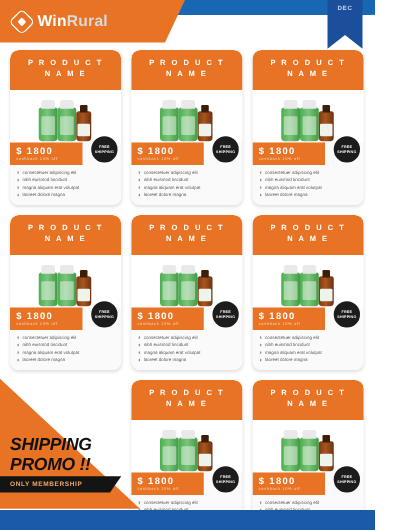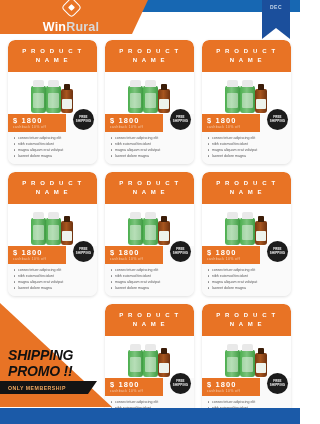--- a/index.html
+++ b/index.html
@@ -12,21 +12,21 @@
   }
 
   
   .top-blue {
     position:absolute; top:0; left:0; width:300px; height:12px;
     background:#1767b2;
   }
   .header-banner {
     position:absolute; top:0; left:0; width:132px; height:34px;
     background:#e87325;
-    display:flex; align-items:center; padding-left:10px; gap:5px;flex-direction:column;
+    display:flex; align-items:center; padding-left:10px; gap:5px;
   }
   .header-banner::after {
     content:""; position:absolute; top:0; right:-16px;
     width:0; height:0;
     border-top:34px solid #e87325;
     border-right:16px solid transparent;
   }
   .logo-mark {
     width:15px; height:15px; position:relative; flex:0 0 auto;
     display:flex; align-items:center; justify-content:center;

